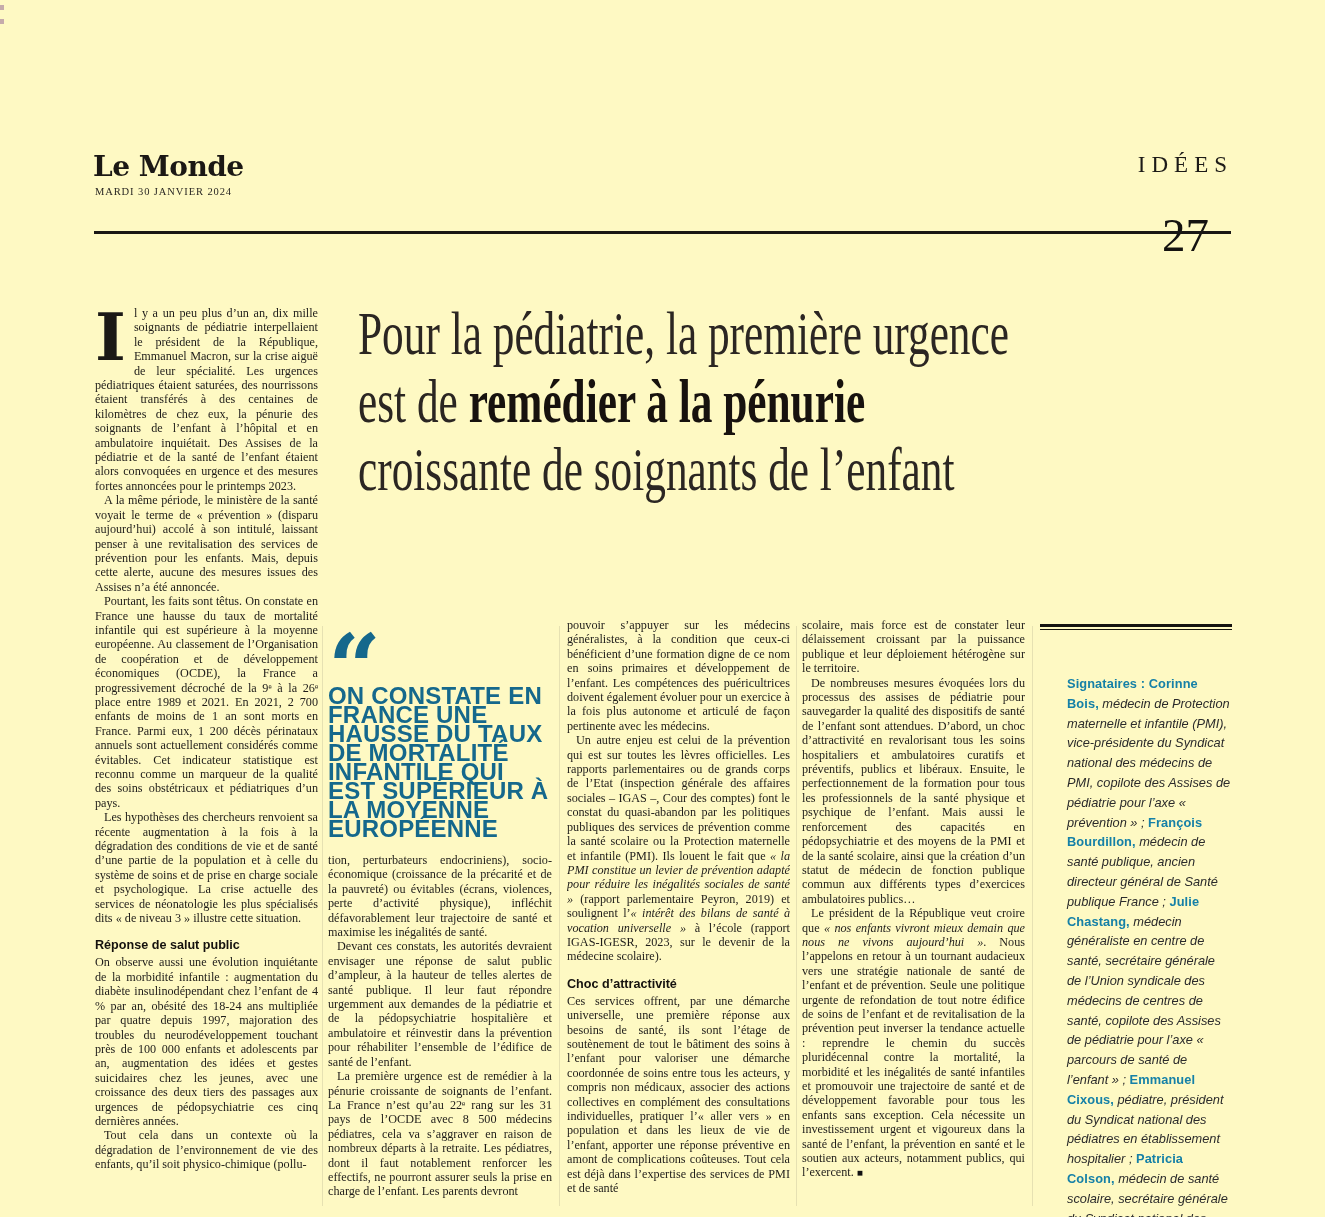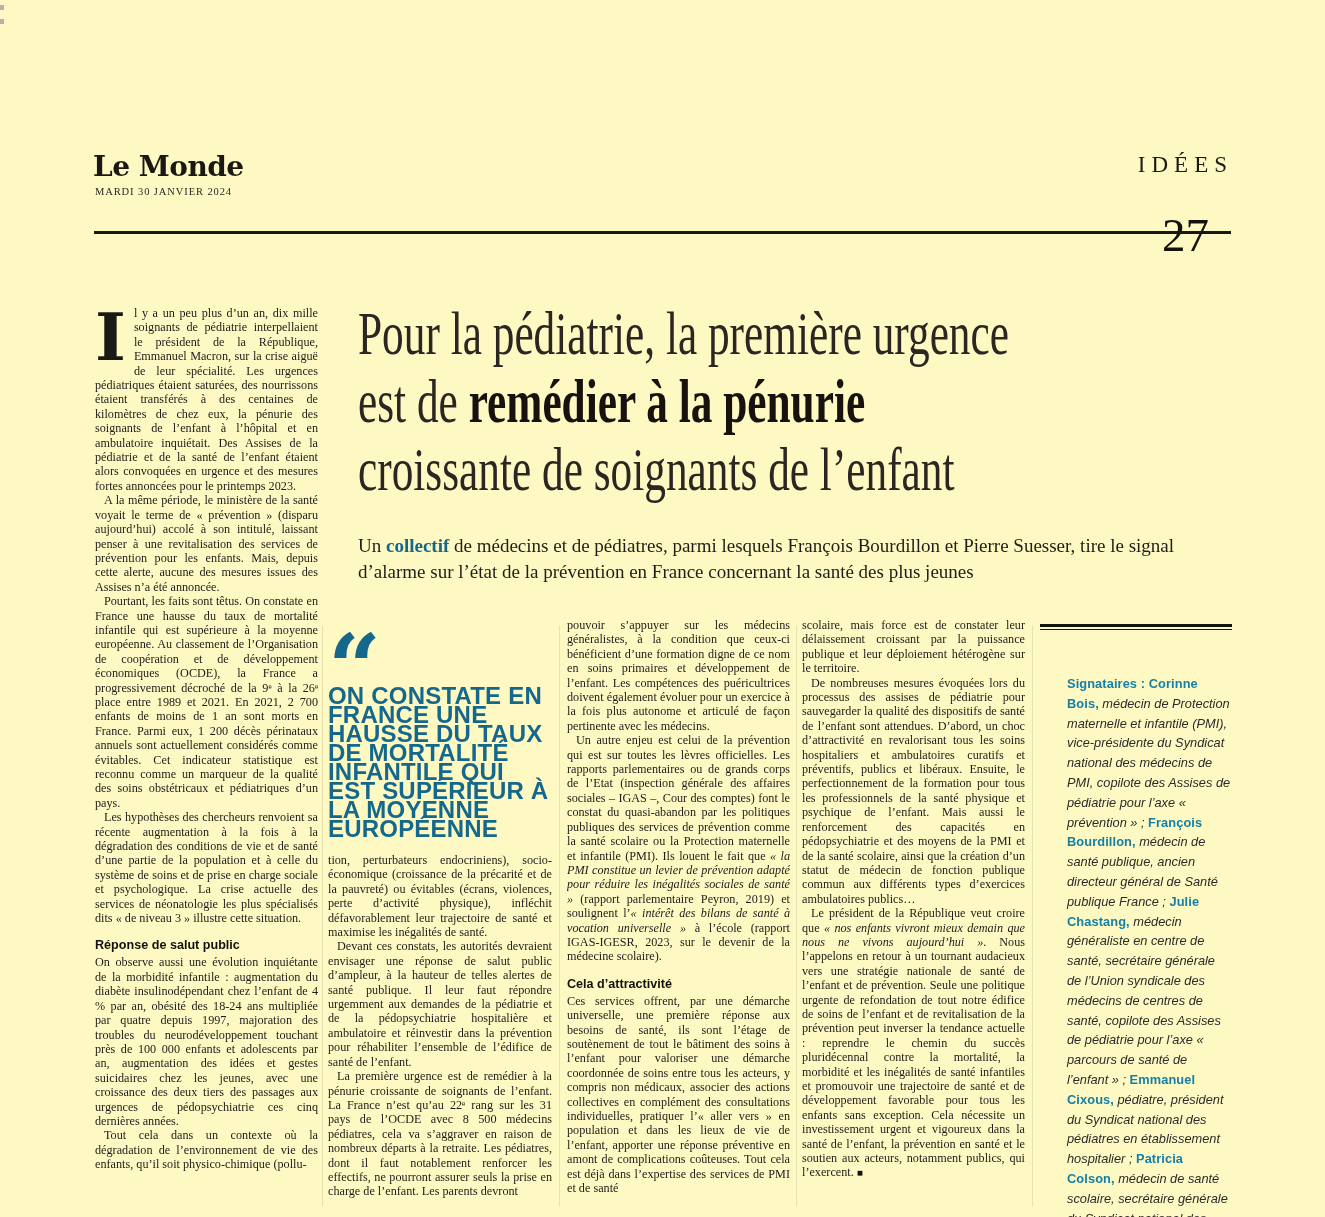--- a/index.html
+++ b/index.html
@@ -109,21 +109,20 @@
     <span class="page-number">27</span>
   </div>
   <div class="header-rule"></div>
 
   <h1 class="headline">
     <span class="hl-line"><span>Pour la pédiatrie, la première urgence</span></span>
     <span class="hl-line"><span>est de </span><b>remédier à la pénurie</b></span>
     <span class="hl-line"><span>croissante de soignants de l’enfant</span></span>
   </h1>
 
-  <p class="standfirst"><span>Un </span><b>collectif</b><span> de médecins et de pédiatres, parmi lesquels François Bourdillon et Pierre Suesser, tire le signal d’alarme sur l’état de la prévention en France concernant la santé des plus jeunes</span></p>
 
   <section class="col col1">
     <p><span class="dropcap">I</span><span>l y a un peu plus d’un an, dix mille soignants de pédiatrie interpellaient le président de la République, Emmanuel Macron, sur la crise aiguë de leur spécialité. Les urgences pédiatriques étaient saturées, des nourrissons étaient transférés à des centaines de kilomètres de chez eux, la pénurie des soignants de l’enfant à l’hôpital et en ambulatoire inquiétait. Des Assises de la pédiatrie et de la santé de l’enfant étaient alors convoquées en urgence et des mesures fortes annoncées pour le printemps 2023.</span></p>
     <p class="ind">A la même période, le ministère de la santé voyait le terme de « prévention » (disparu aujourd’hui) accolé à son intitulé, laissant penser à une revitalisation des services de prévention pour les enfants. Mais, depuis cette alerte, aucune des mesures issues des Assises n’a été annoncée.</p>
     <p class="ind">Pourtant, les faits sont têtus. On constate en France une hausse du taux de mortalité infantile qui est supérieure à la moyenne européenne. Au classement de l’Organisation de coopération et de développement économiques (OCDE), la France a progressivement décroché de la 9ᵉ à la 26ᵉ place entre 1989 et 2021. En 2021, 2 700 enfants de moins de 1 an sont morts en France. Parmi eux, 1 200 décès périnataux annuels sont actuellement considérés comme évitables. Cet indicateur statistique est reconnu comme un marqueur de la qualité des soins obstétricaux et pédiatriques d’un pays.</p>
     <p class="ind">Les hypothèses des chercheurs renvoient sa récente augmentation à la fois à la dégradation des conditions de vie et de santé d’une partie de la population et à celle du système de soins et de prise en charge sociale et psychologique. La crise actuelle des services de néonatologie les plus spécialisés dits « de niveau 3 » illustre cette situation.</p>
     <p class="subhed">Réponse de salut public</p>
     <p>On observe aussi une évolution inquiétante de la morbidité infantile : augmentation du diabète insulinodépendant chez l’enfant de 4 % par an, obésité des 18-24 ans multipliée par quatre depuis 1997, majoration des troubles du neurodéveloppement touchant près de 100 000 enfants et adolescents par an, augmentation des idées et gestes suicidaires chez les jeunes, avec une croissance des deux tiers des passages aux urgences de pédopsychiatrie ces cinq dernières années.</p>
     <p class="ind">Tout cela dans un contexte où la dégradation de l’environnement de vie des enfants, qu’il soit physico-chimique (pollu-</p>
   </section>
@@ -134,21 +133,21 @@
       <div class="pq-text">ON CONSTATE EN FRANCE UNE HAUSSE DU TAUX DE MORTALITÉ INFANTILE QUI EST SUPÉRIEUR À LA MOYENNE EUROPÉENNE</div>
     </div>
     <p>tion, perturbateurs endocriniens), socio-économique (croissance de la précarité et de la pauvreté) ou évitables (écrans, violences, perte d’activité physique), infléchit défavorablement leur trajectoire de santé et maximise les inégalités de santé.</p>
     <p class="ind">Devant ces constats, les autorités devraient envisager une réponse de salut public d’ampleur, à la hauteur de telles alertes de santé publique. Il leur faut répondre urgemment aux demandes de la pédiatrie et de la pédopsychiatrie hospitalière et ambulatoire et réinvestir dans la prévention pour réhabiliter l’ensemble de l’édifice de santé de l’enfant.</p>
     <p class="ind">La première urgence est de remédier à la pénurie croissante de soignants de l’enfant. La France n’est qu’au 22ᵉ rang sur les 31 pays de l’OCDE avec 8 500 médecins pédiatres, cela va s’aggraver en raison de nombreux départs à la retraite. Les pédiatres, dont il faut notablement renforcer les effectifs, ne pourront assurer seuls la prise en charge de l’enfant. Les parents devront</p>
   </section>
 
   <section class="col col3">
     <p>pouvoir s’appuyer sur les médecins généralistes, à la condition que ceux-ci bénéficient d’une formation digne de ce nom en soins primaires et développement de l’enfant. Les compétences des puéricultrices doivent également évoluer pour un exercice à la fois plus autonome et articulé de façon pertinente avec les médecins.</p>
     <p class="ind"><span>Un autre enjeu est celui de la prévention qui est sur toutes les lèvres officielles. Les rapports parlementaires ou de grands corps de l’Etat (inspection générale des affaires sociales – IGAS –, Cour des comptes) font le constat du quasi-abandon par les politiques publiques des services de prévention comme la santé scolaire ou la Protection maternelle et infantile (PMI). Ils louent le fait que </span><i>« la PMI constitue un levier de prévention adapté pour réduire les inégalités sociales de santé »</i><span> (rapport parlementaire Peyron, 2019) et soulignent l’</span><i>« intérêt des bilans de santé à vocation universelle »</i><span> à l’école (rapport IGAS-IGESR, 2023, sur le devenir de la médecine scolaire).</span></p>
-    <p class="subhed">Cela d’attractivité</p>
+    <p class="subhed">Choc d’attractivité</p>
     <p>Ces services offrent, par une démarche universelle, une première réponse aux besoins de santé, ils sont l’étage de soutènement de tout le bâtiment des soins à l’enfant pour valoriser une démarche coordonnée de soins entre tous les acteurs, y compris non médicaux, associer des actions collectives en complément des consultations individuelles, pratiquer l’« aller vers » en population et dans les lieux de vie de l’enfant, apporter une réponse préventive en amont de complications coûteuses. Tout cela est déjà dans l’expertise des services de PMI et de santé</p>
   </section>
 
   <section class="col col4">
     <p>scolaire, mais force est de constater leur délaissement croissant par la puissance publique et leur déploiement hétérogène sur le territoire.</p>
     <p class="ind">De nombreuses mesures évoquées lors du processus des assises de pédiatrie pour sauvegarder la qualité des dispositifs de santé de l’enfant sont attendues. D’abord, un choc d’attractivité en revalorisant tous les soins hospitaliers et ambulatoires curatifs et préventifs, publics et libéraux. Ensuite, le perfectionnement de la formation pour tous les professionnels de la santé physique et psychique de l’enfant. Mais aussi le renforcement des capacités en pédopsychiatrie et des moyens de la PMI et de la santé scolaire, ainsi que la création d’un statut de médecin de fonction publique commun aux différents types d’exercices ambulatoires publics…</p>
     <p class="ind"><span>Le président de la République veut croire que </span><i>« nos enfants vivront mieux demain que nous ne vivons aujourd’hui »</i><span>. Nous l’appelons en retour à un tournant audacieux vers une stratégie nationale de santé de l’enfant et de prévention. Seule une politique urgente de refondation de tout notre édifice de soins de l’enfant et de revitalisation de la prévention peut inverser la tendance actuelle : reprendre le chemin du succès pluridécennal contre la mortalité, la morbidité et les inégalités de santé infantiles et promouvoir une trajectoire de santé et de développement favorable pour tous les enfants sans exception. Cela nécessite un investissement urgent et vigoureux dans la santé de l’enfant, la prévention en santé et le soutien aux acteurs, notamment publics, qui l’exercent. </span><span class="endmark">■</span></p>
   </section>
 
   <aside class="sig">

